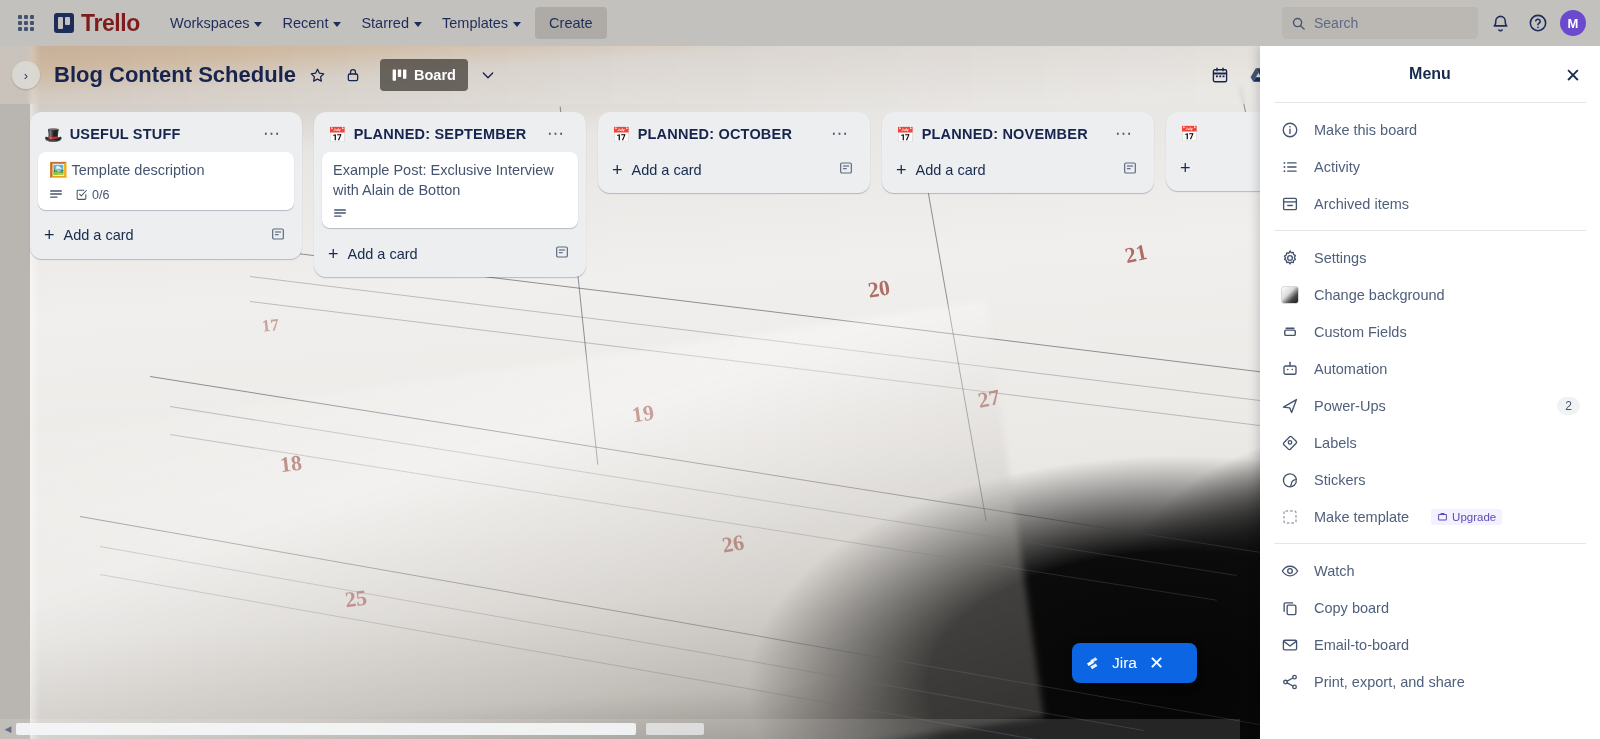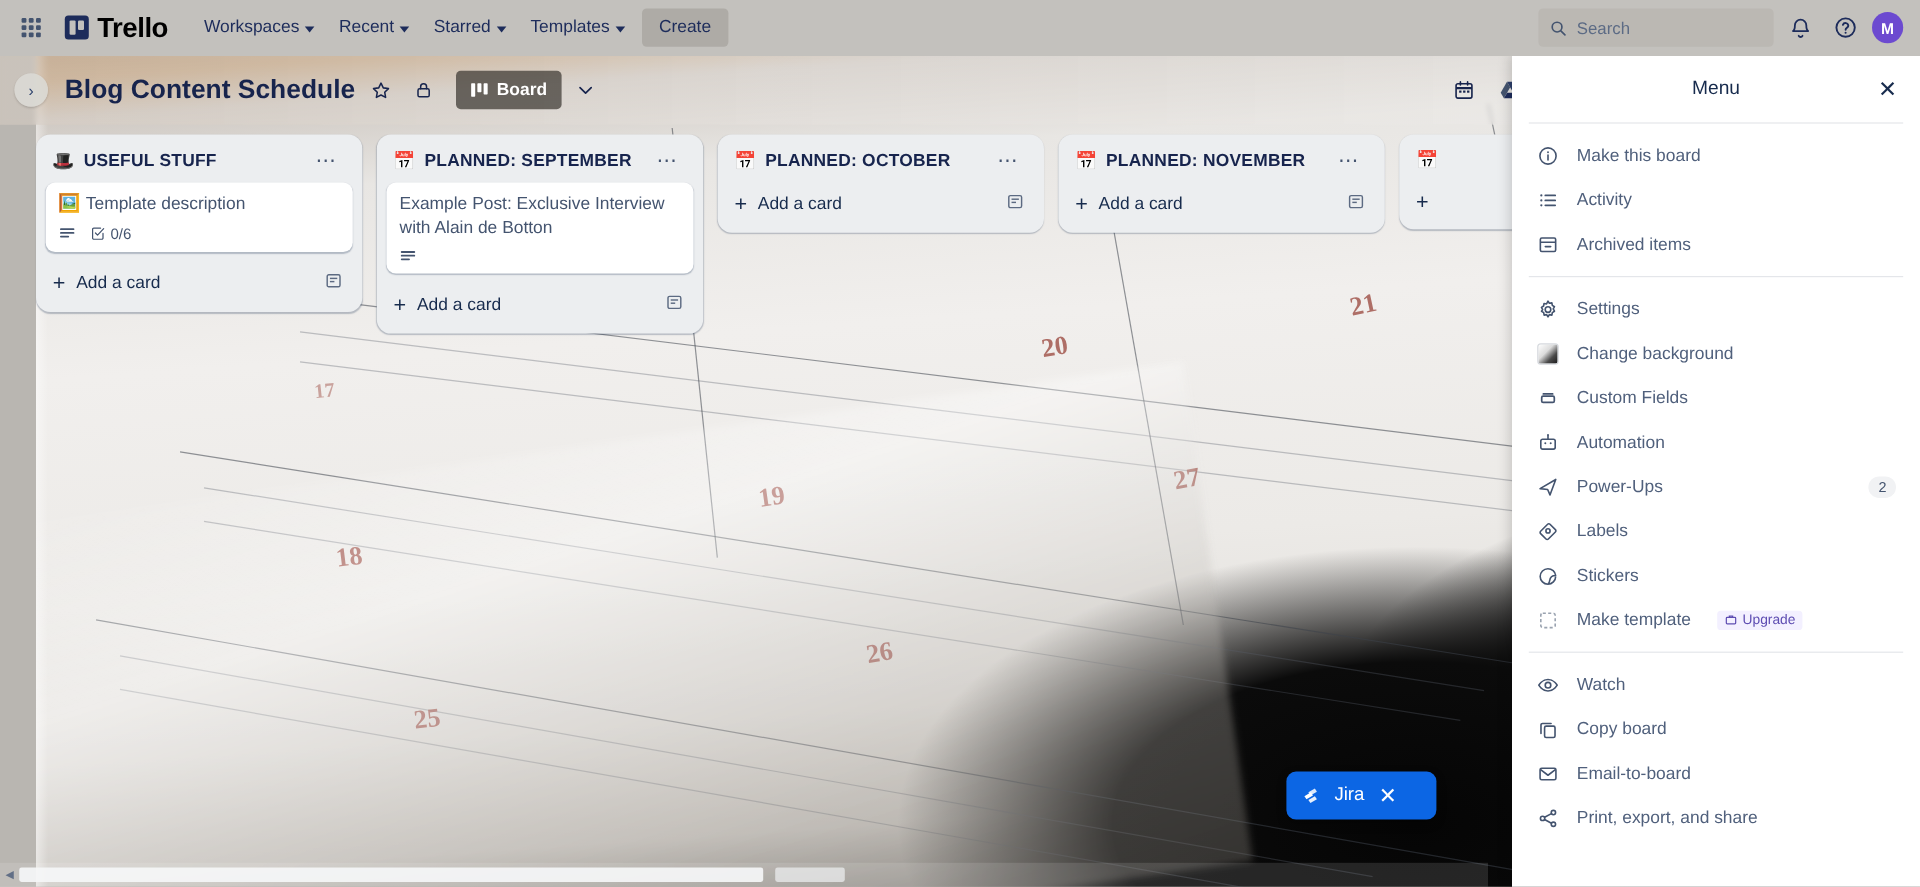--- a/index.html
+++ b/index.html
@@ -16,21 +16,21 @@
     background: #c3c1bd; display: flex; align-items: center;
     padding: 0 10px; z-index: 60;
   }
   .grid-icon { width: 32px; height: 32px; display:flex; align-items:center; justify-content:center; border-radius:4px; cursor:pointer; }
   .grid-dots { display:grid; grid-template-columns: repeat(3, 4px); grid-template-rows: repeat(3, 4px); gap:2px; }
   .grid-dots i { display:block; width:4px; height:4px; background:#44546f; border-radius:1px; }
   .brand { display:flex; align-items:center; gap:7px; margin-left:6px; margin-right:14px; cursor:pointer; padding: 4px 6px; border-radius:4px;}
   .brand-mark { width:20px; height:20px; background:#1d2c5b; border-radius:3px; position:relative; }
   .brand-mark::before { content:""; position:absolute; left:4px; top:4px; width:5px; height:12px; background:#c3c1bd; border-radius:1px;}
   .brand-mark::after { content:""; position:absolute; left:11px; top:4px; width:5px; height:8px; background:#c3c1bd; border-radius:1px;}
-  .brand-text { font-size:23px; font-weight:bold; color:#000000; letter-spacing:-0.4px; }
+  .brand-text { font-size:23px; font-weight:bold; color:#7f1d1d; letter-spacing:-0.4px; }
   .navitem {
     display:flex; align-items:center; gap:5px; height:32px; padding:0 10px;
     font-size:14.5px; color:#1d2c5b; border-radius:4px; cursor:pointer; white-space:nowrap;
   }
   .chev { width:0;height:0;border-left:4px solid transparent;border-right:4px solid transparent;border-top:5px solid #1d2c5b; margin-top:2px;}
   .create-btn {
     height:32px; padding:0 14px; display:flex; align-items:center; font-size:14.5px;
     color:#1d2c5b; background:#aeaba6; border-radius:4px; cursor:pointer; margin-left:4px;
   }
   .topnav-right { margin-left:auto; display:flex; align-items:center; gap:6px; padding-right:4px;}
@@ -133,21 +133,21 @@
   .add-card-row .plus { font-size:18px; margin-right:9px; line-height:1; font-weight:400;}
   .add-card-row .tmpl { margin-left:auto; opacity:.85; }
 
   
   .menu-panel {
     position:absolute; top:46px; right:0; width:340px; height:693px;
     background:#fff; z-index:50; box-shadow:-2px 0 10px rgba(0,0,0,.18);
     display:flex; flex-direction:column; overflow:hidden;
   }
   .menu-head { height:56px; display:flex; align-items:center; justify-content:center; position:relative; flex:none;}
-  .menu-title { font-size:16px; font-weight:normal; color:#172b4d; }
+  .menu-title { font-size:16px; font-weight:bold; color:#172b4d; }
   .menu-close { position:absolute; right:14px; top:16px; width:26px;height:26px; display:flex;align-items:center;justify-content:center;
     color:#172b4d; font-size:19px; cursor:pointer; border-radius:4px;}
   .menu-sep { height:1px; background:#e4e6ea; margin:0 14px; }
   .menu-list { padding:8px 8px; overflow:hidden; }
   .menu-item {
     display:flex; align-items:center; gap:14px; height:37px; padding:0 12px;
     font-size:14.5px; color:#50607c; cursor:pointer; border-radius:4px;
   }
   .mi-icon { width:20px; height:20px; flex:none; display:flex; align-items:center; justify-content:center; color:#44546f;}
   .mi-label { flex:1; white-space:nowrap; }

